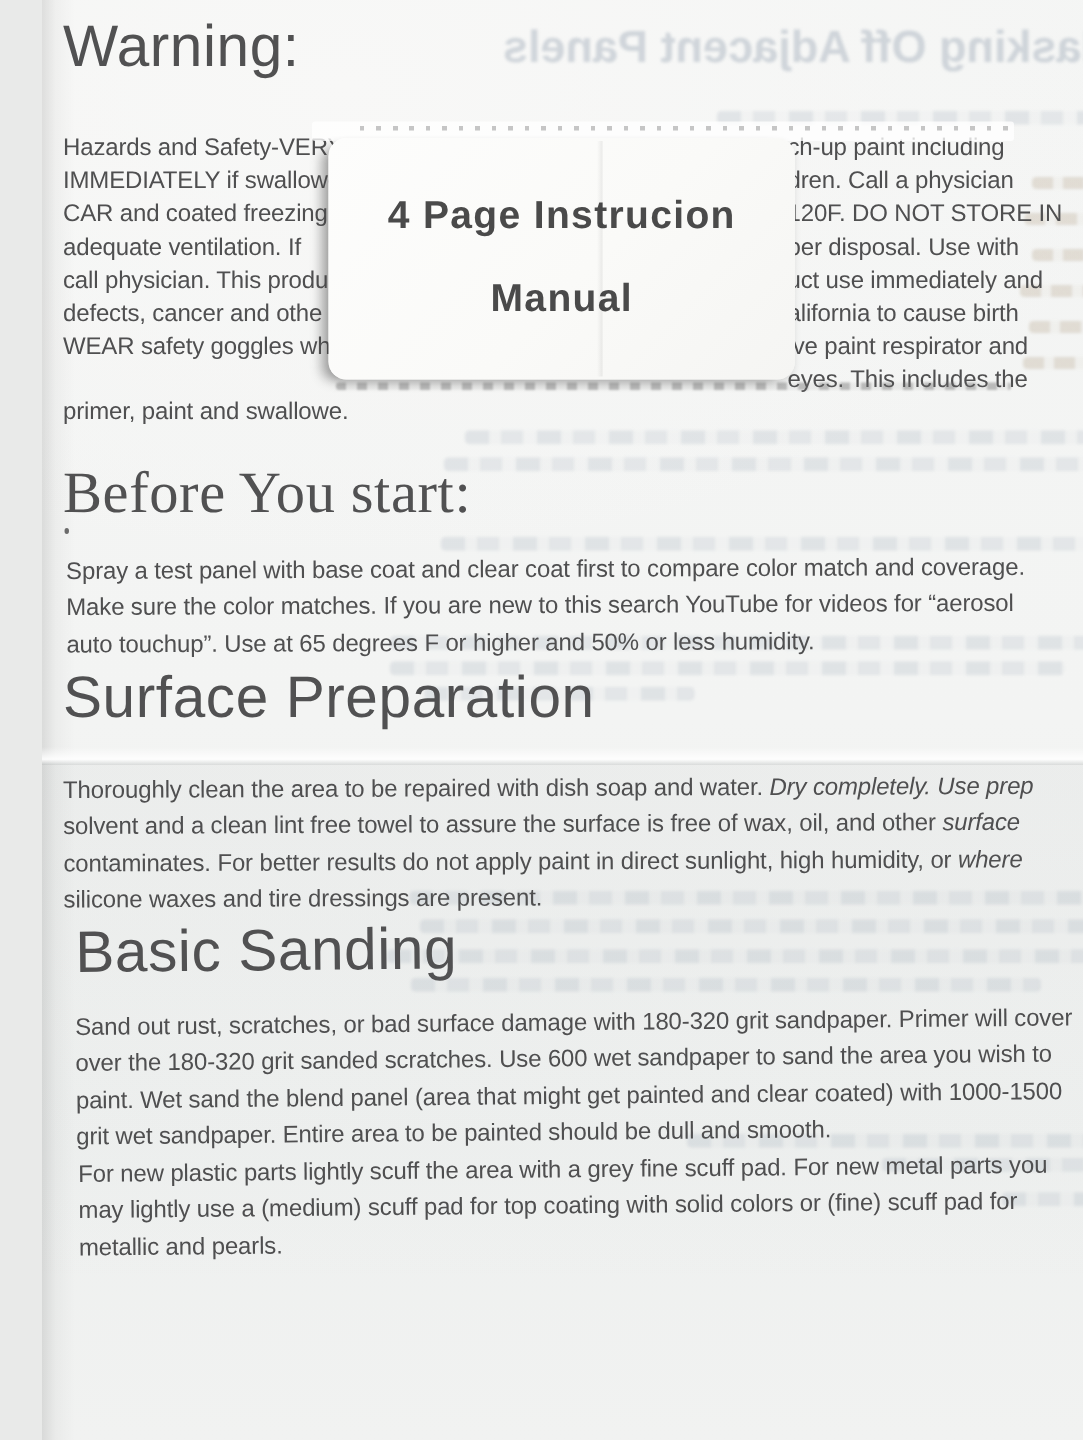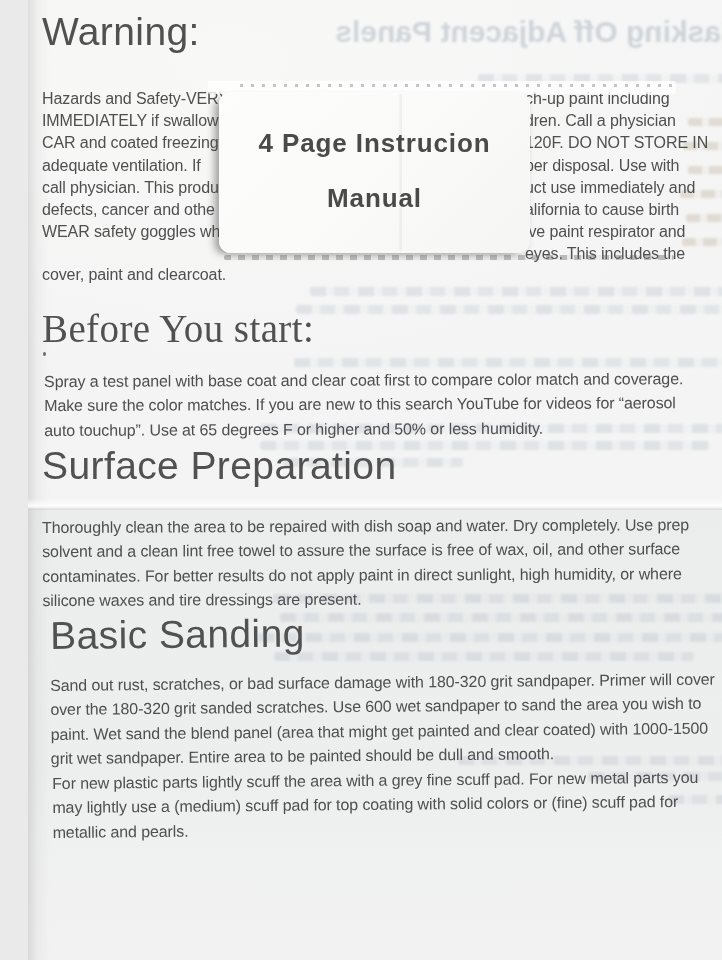--- a/index.html
+++ b/index.html
@@ -34,21 +34,21 @@
     color: #4f4f50; letter-spacing: -0.1px;
   }
   .col-left  { position: absolute; left: 14px;  top: 88px; width: 181px; overflow: hidden; z-index: 2; }
   .col-right { position: absolute; left: 497px; top: 88px; width: 226px; z-index: 2; }
   .closing-line { position: absolute; left: 14px; top: 264px; z-index: 2; }
   .para { position: absolute; z-index: 2; }
   .para .ln2 {
     white-space: nowrap; font-size: 16px; line-height: 24.4px;
     color: #4f4f50; letter-spacing: -0.1px;
   }
-  .it { }
+  .it { font-style: italic; }
   .tilt { transform: rotate(-0.55deg); transform-origin: left top; }
   .tilt-soft { transform: rotate(-0.25deg); transform-origin: left top; }
   .dot { position: absolute; left: 15px; top: 352px; width: 3px; height: 4px; background: #6b6b6b; border-radius: 50%; z-index: 2; }
 
   
   .perf-strip {
     position: absolute; left: 180px; top: 81px; width: 468px; height: 13px;
     background: rgba(255,255,255,0.78); border-radius: 2px; z-index: 3;
   }
   .perf-dots-top {
@@ -143,21 +143,21 @@
     <div class="ln">ch-up paint including</div>
     <div class="ln">dren. Call a physician</div>
     <div class="ln">120F. DO NOT STORE IN</div>
     <div class="ln">per disposal. Use with</div>
     <div class="ln">uct use immediately and</div>
     <div class="ln">alifornia to cause birth</div>
     <div class="ln">ive paint respirator and</div>
     <div class="ln">eyes. This includes the</div>
   </div>
 
-  <div class="closing-line ln">cover, paint and clearcoat.</div>
+  <div class="closing-line ln">primer, paint and swallowe.</div>
 
   <div class="perf-strip"></div>
   <div class="perf-dots-top"></div>
   <div class="perf-dots-bottom"></div>
   <div class="sticker">
     <div class="sticker-crease"></div>
     <div class="sticker-l1">4 Page Instrucion</div>
     <div class="sticker-l2">Manual</div>
   </div>
 

